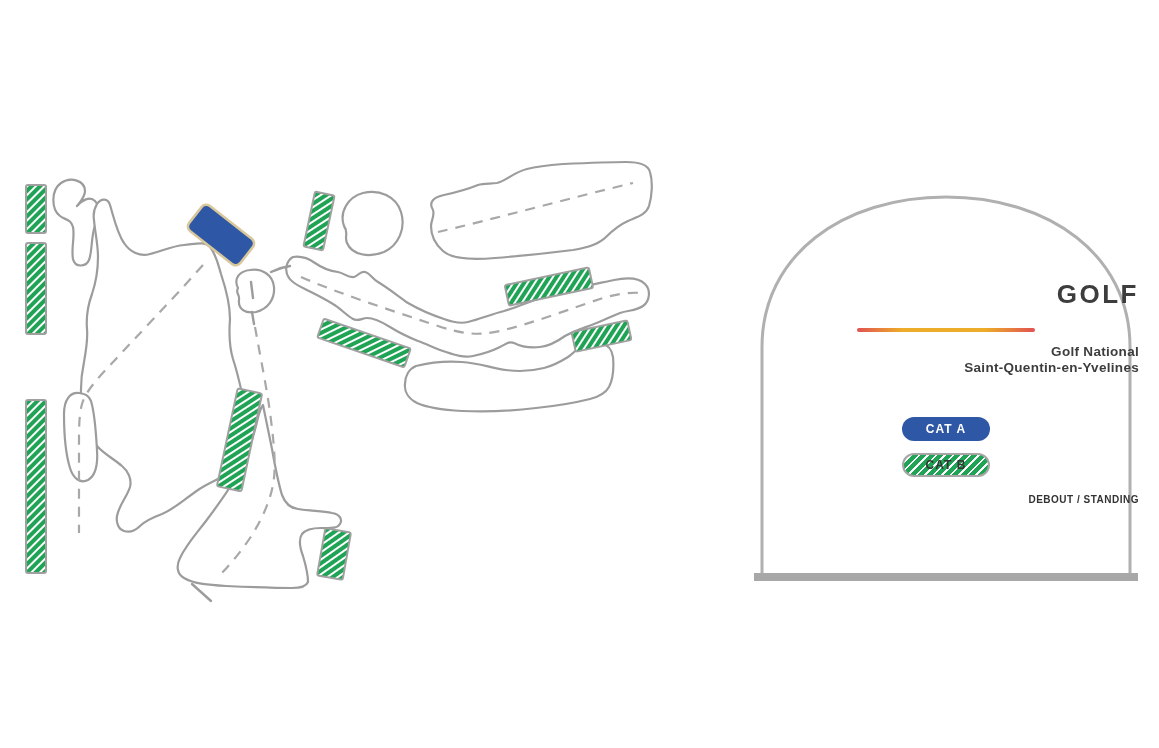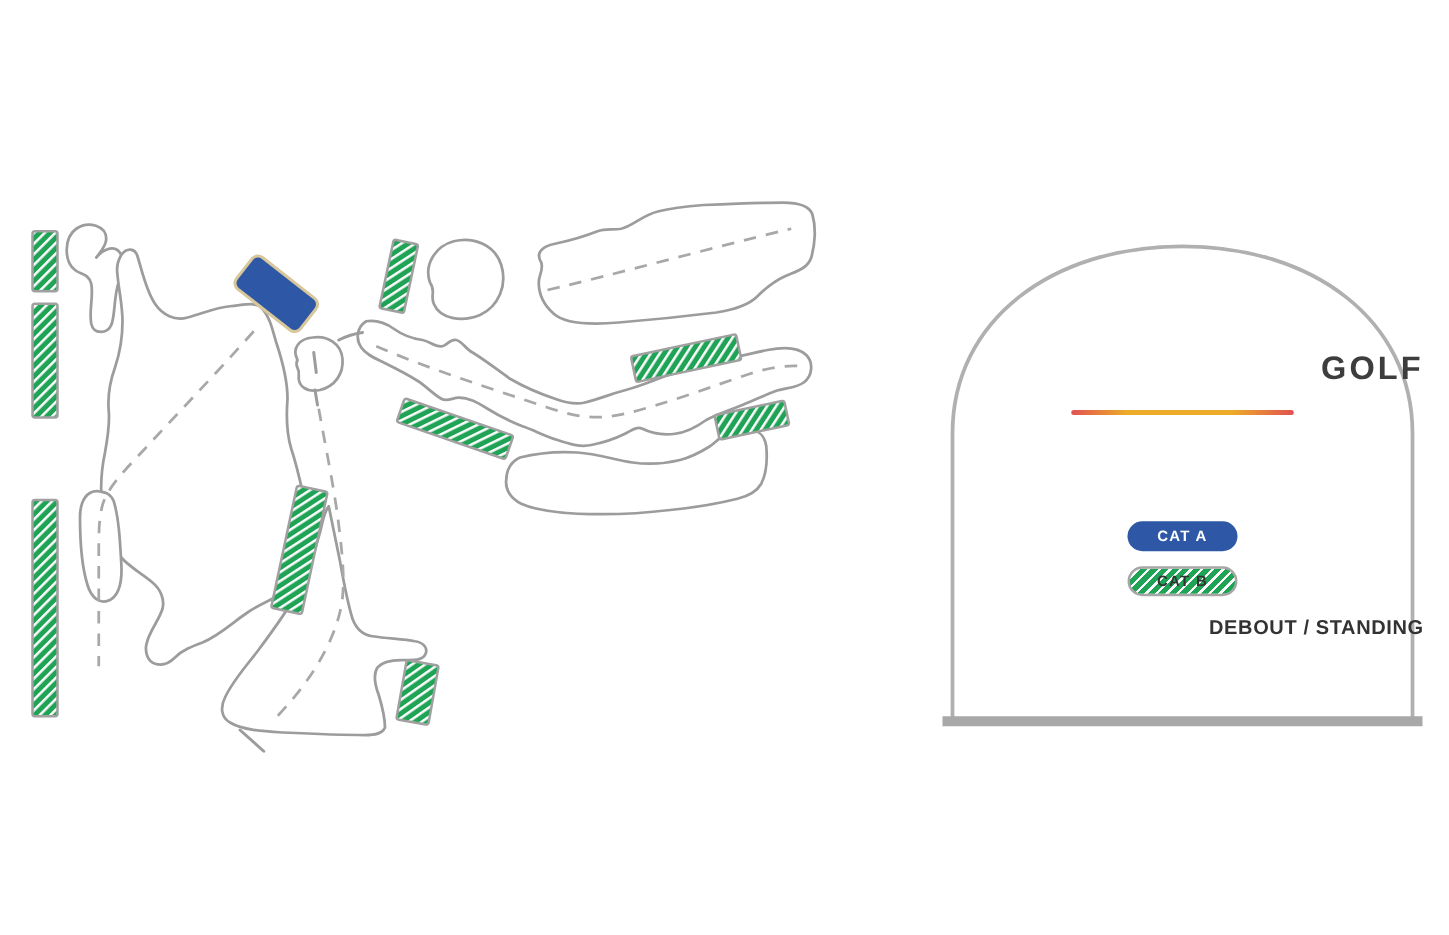--- a/index.html
+++ b/index.html
@@ -49,21 +49,21 @@
     font-size: 12px; font-weight: 800; letter-spacing: 1px;
   }
   .badge-cat-a { top: 234px; background: #2e58a6; color: #ffffff; }
   .badge-cat-b {
     top: 270px; color: #333333;
     background: repeating-linear-gradient(135deg, #1fa355 0 4px, #fdfdfd 4px 6px);
     border: 2px solid #a6a6a6;
   }
   .legend-standing {
     position: absolute; left: 0; right: 0; top: 311px;
-    font-size: 16px; font-weight: 800; letter-spacing: 0.5px; color: #333333;
+    font-size: 10px; font-weight: 800; letter-spacing: 0.5px; color: #333333;
   }
 </style>
 </head>
 <body>
 
 <div id="stage">
 
   <svg id="course-map" width="720" height="640" viewBox="0 0 720 640" xmlns="http://www.w3.org/2000/svg">
     <defs>
       <pattern id="hatch" patternUnits="userSpaceOnUse" width="6" height="6" patternTransform="rotate(-45)">
@@ -107,20 +107,22 @@
   <div id="legend">
     <svg class="arch-svg" width="386" height="400" viewBox="0 0 386 400" xmlns="http://www.w3.org/2000/svg">
       <path d="M9,392 L9,164 C9,72 90,14 193,14 C296,14 377,72 377,164 L377,392" fill="#ffffff" stroke="#b0b0b0" stroke-width="3"></path>
       <rect x="1" y="390" width="384" height="8" fill="#a8a8a8"></rect>
     </svg>
 
     <div class="legend-content">
       <div class="legend-title">GOLF</div>
       <div class="legend-divider"></div>
       <div class="legend-venue">
+        <div>Golf National</div>
+        <div>Saint-Quentin-en-Yvelines</div>
       </div>
       <div class="badge badge-cat-a">
         <span>CAT A</span>
       </div>
       <div class="badge badge-cat-b">
         <span>CAT B</span>
       </div>
       <div class="legend-standing">DEBOUT / STANDING</div>
     </div>
   </div>

